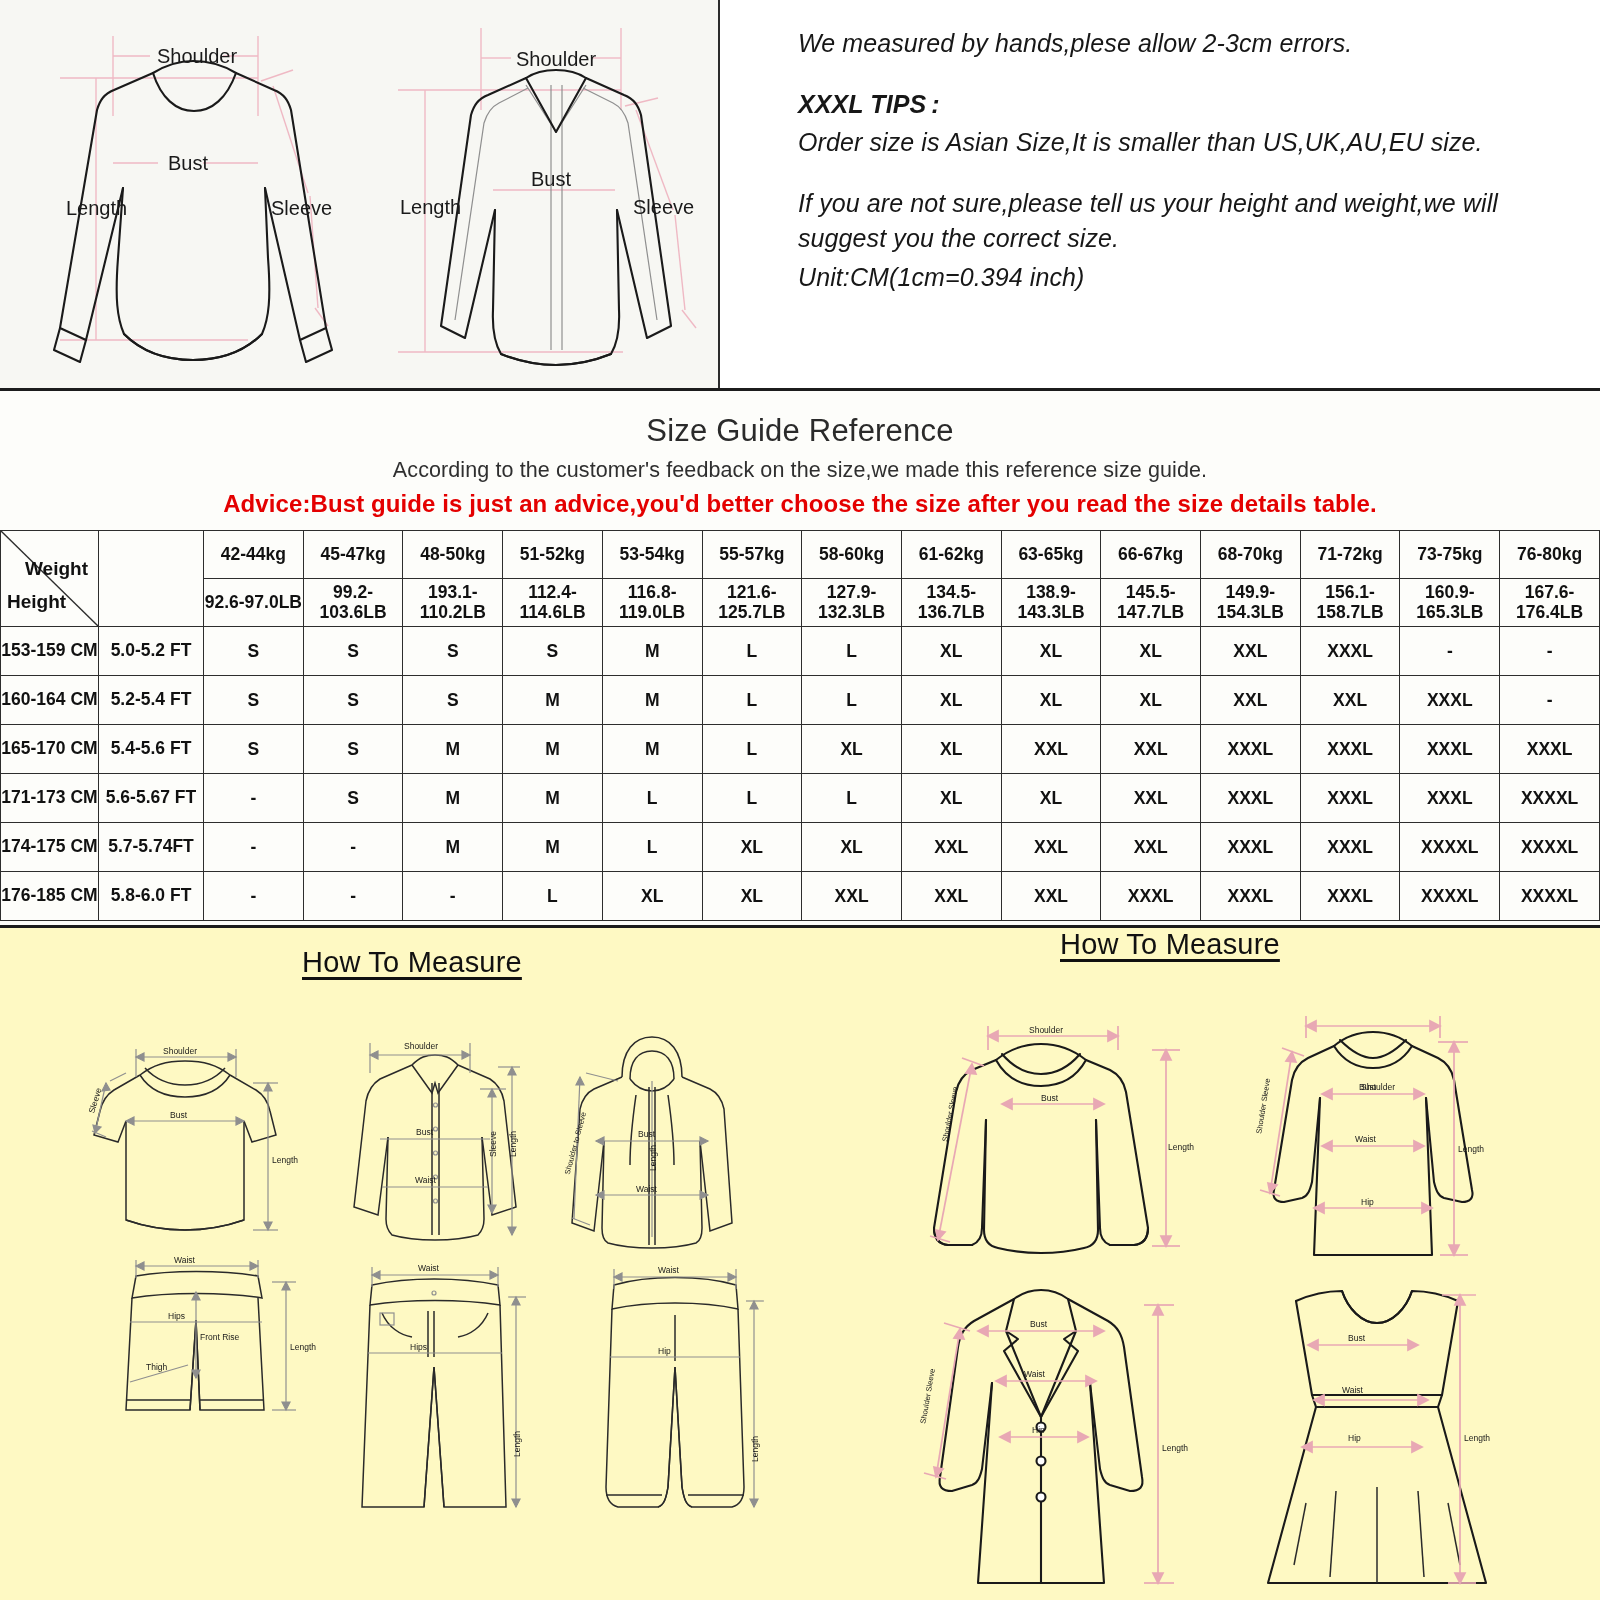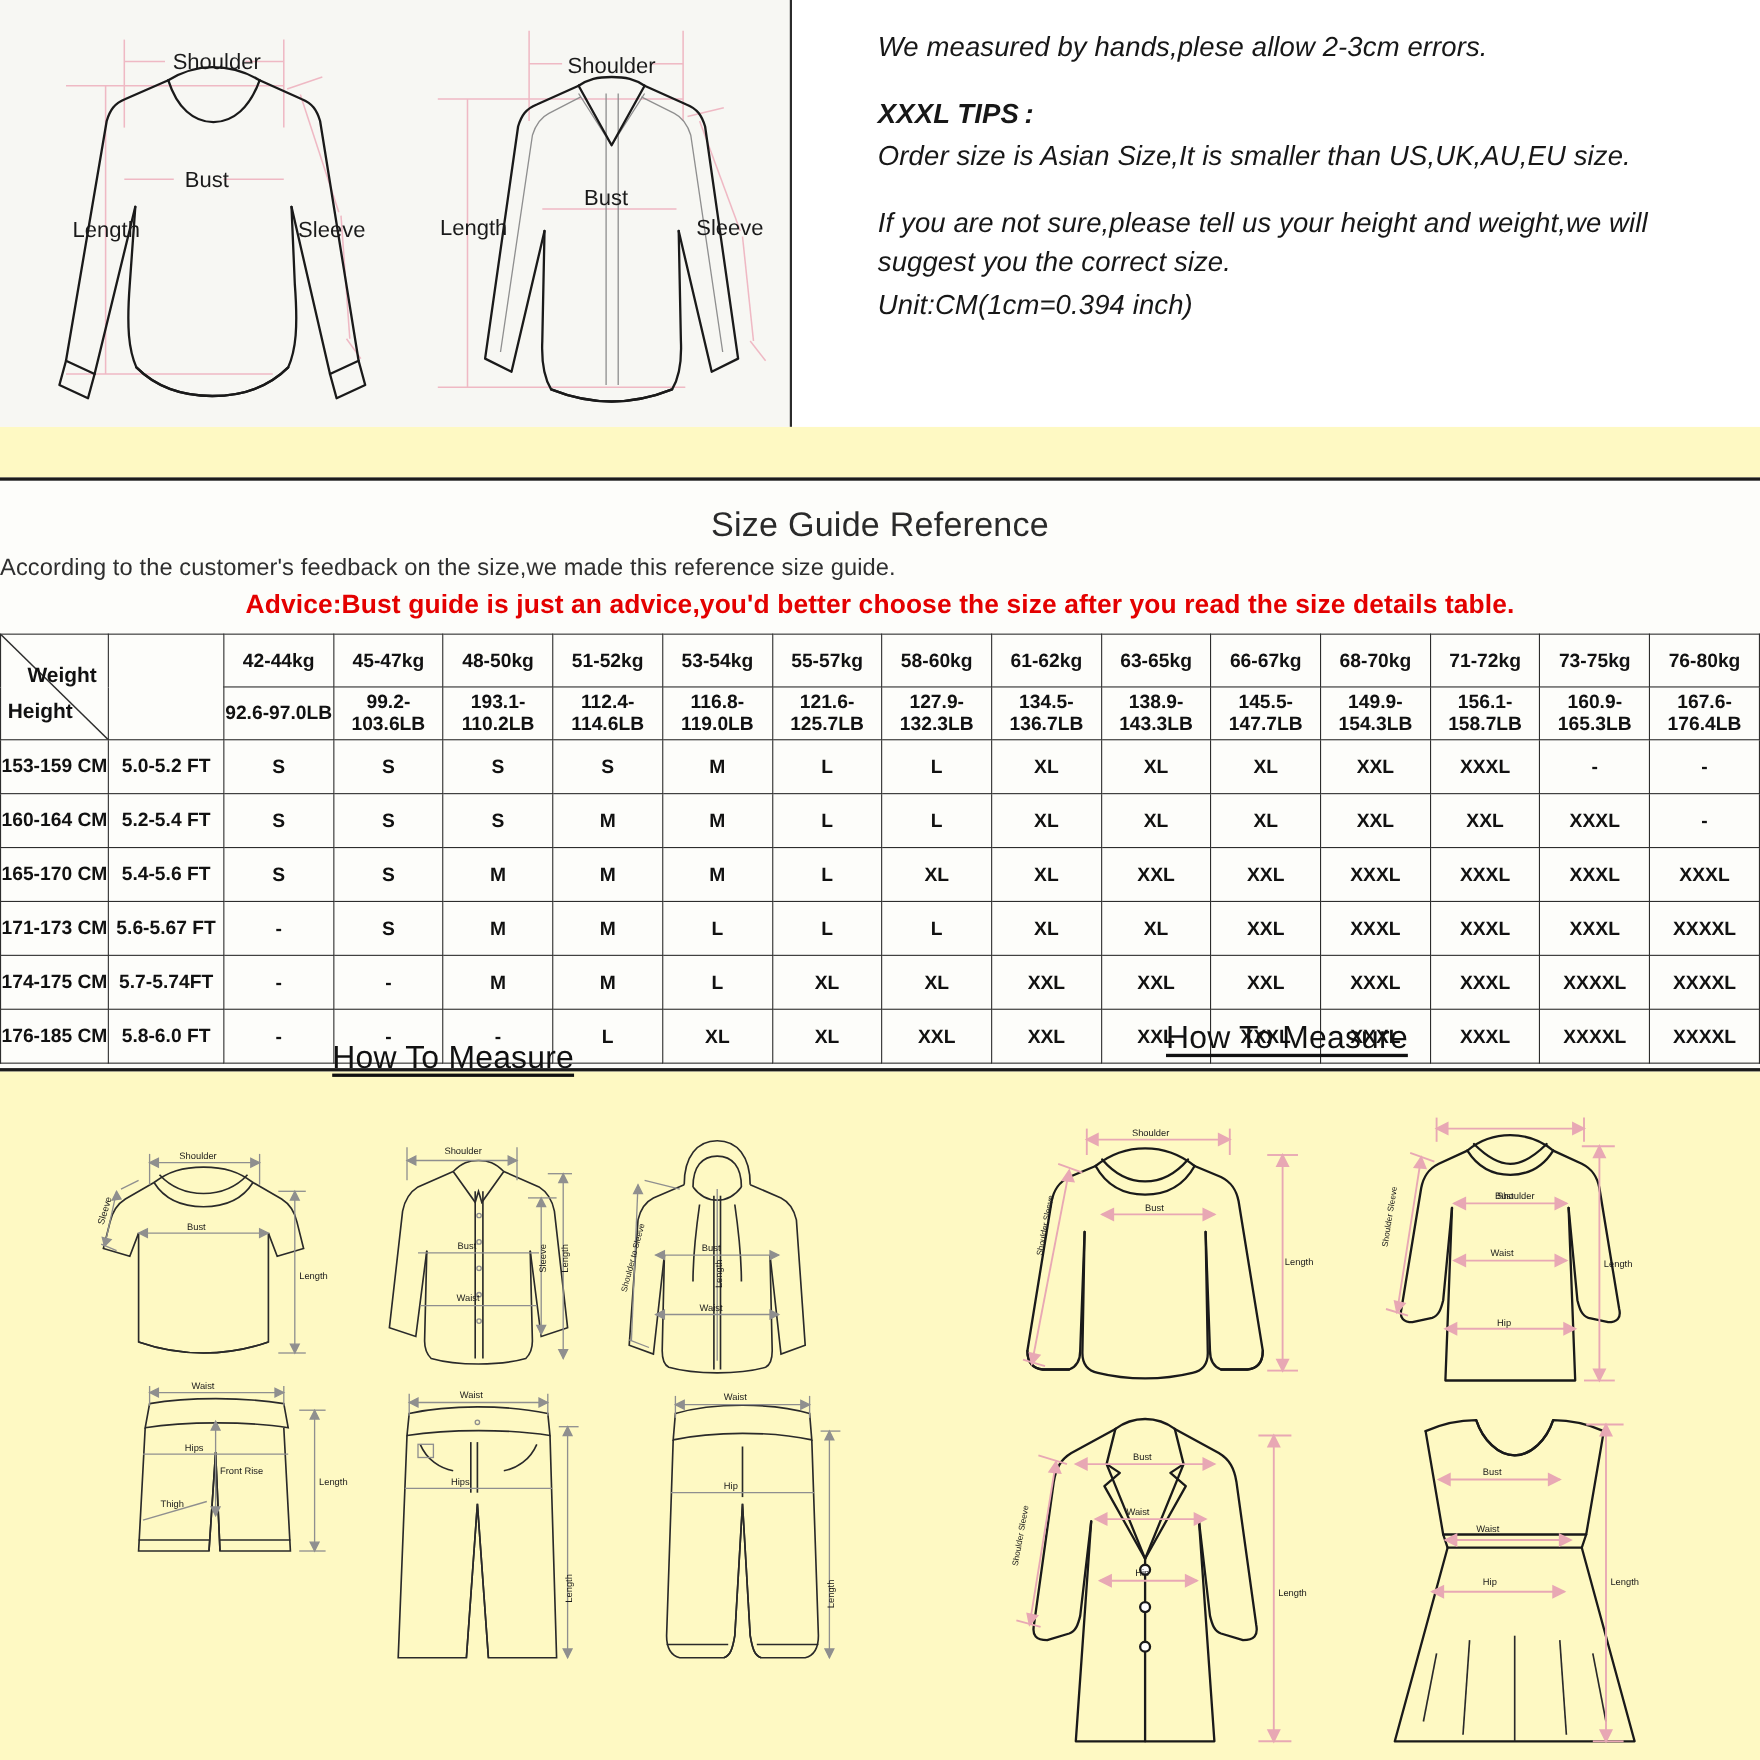--- a/index.html
+++ b/index.html
@@ -31,28 +31,27 @@
   }
   .top-text .gap { height: 22px; }
   .warm-tips { color: #ee0000; font-weight: bold; font-size: 27px; }
   .unit-line { color: #ee0000; font-size: 26.5px; }
 
   
   .guide-panel {
     position: absolute; left: 0; top: 388px; width: 1600px; height: 540px;
     border-top: 3px solid #1c1c1c; border-bottom: 3px solid #1c1c1c;
     background: #fdfdfa;
-    margin-top: 46px;
   }
   .guide-title {
     text-align: center; font-size: 31px; color: #2a2a2a;
     padding-top: 22px; letter-spacing: .2px;
   }
   .guide-sub {
-    text-align: left; font-size: 21.5px; color: #2f2f2f;
+    text-align: center; font-size: 21.5px; color: #2f2f2f;
     padding-top: 9px; letter-spacing: .1px;
   }
   .guide-advice {
     text-align: center; font-size: 24px; color: #e40000;
     font-weight: bold; padding-top: 7px; letter-spacing: .1px;
   }
 
   
   table.size-table {
     border-collapse: collapse; width: 1600px;

